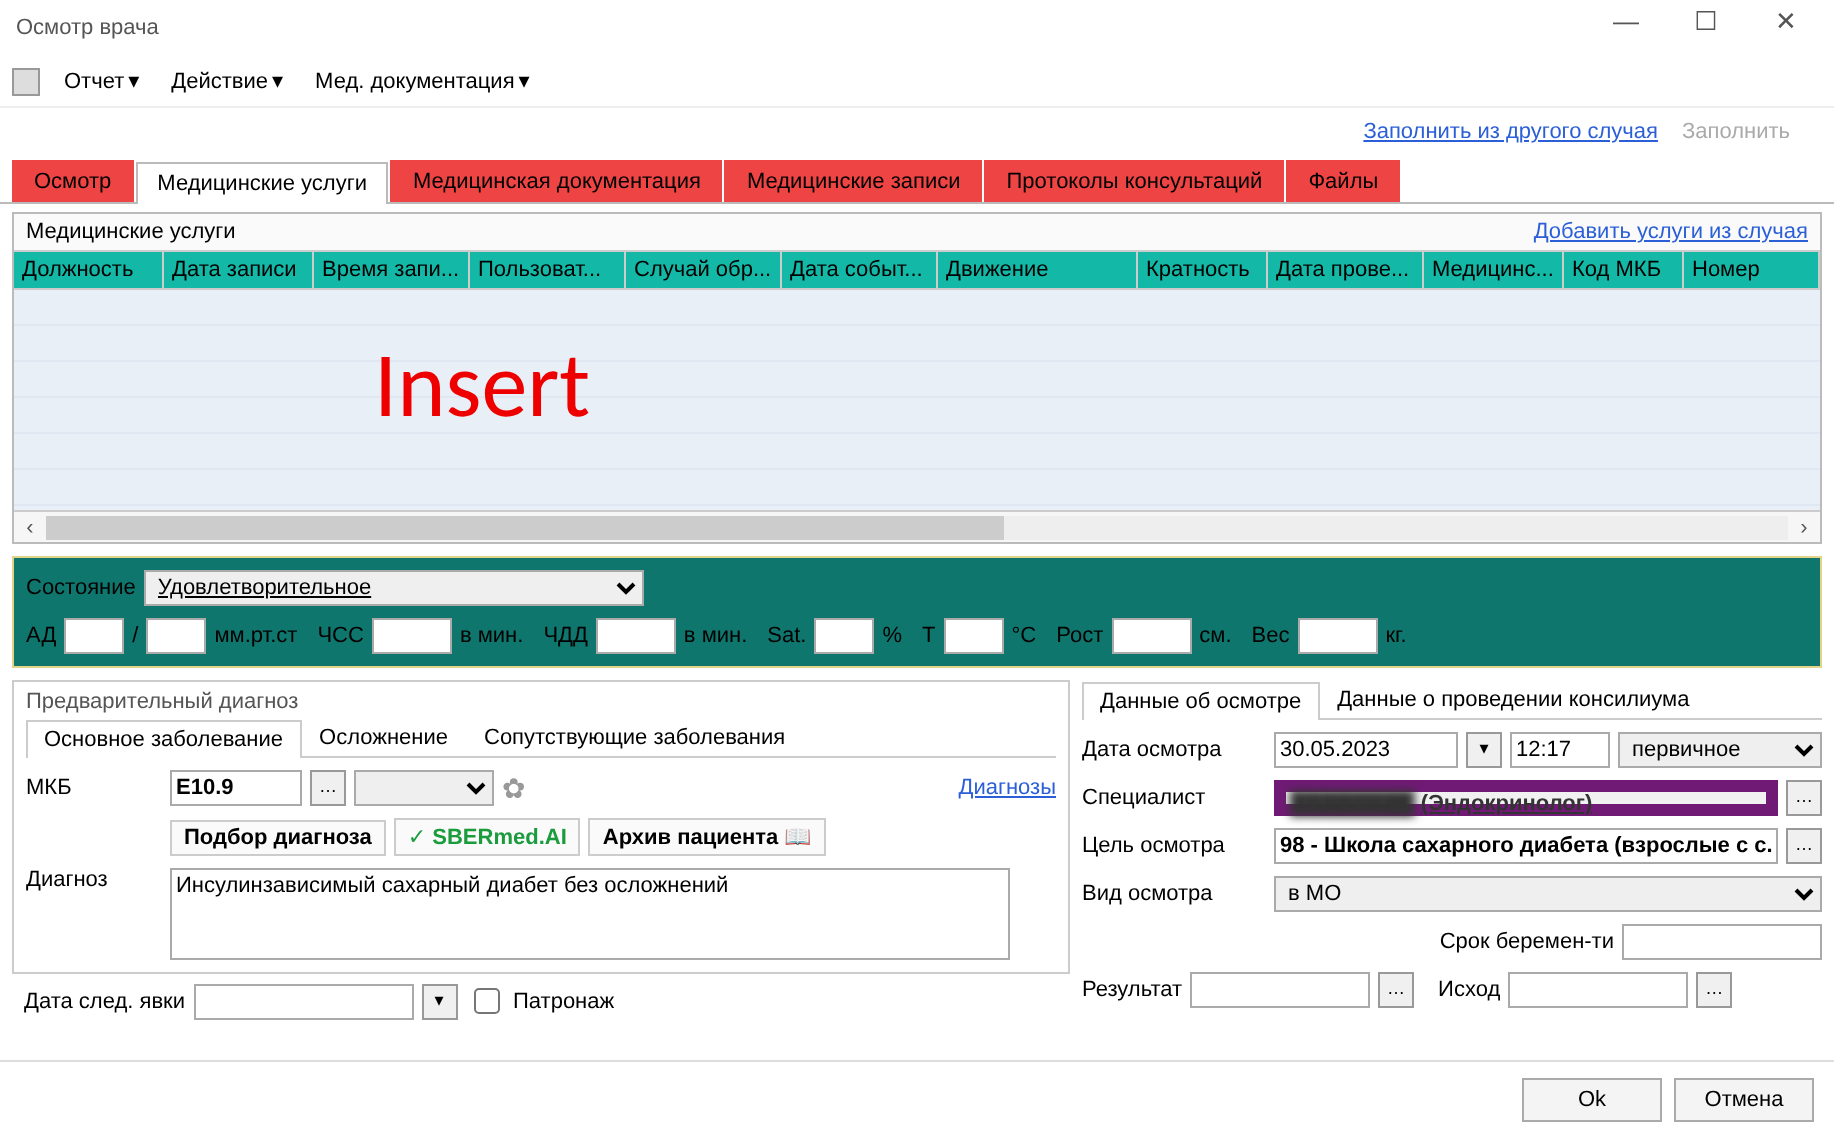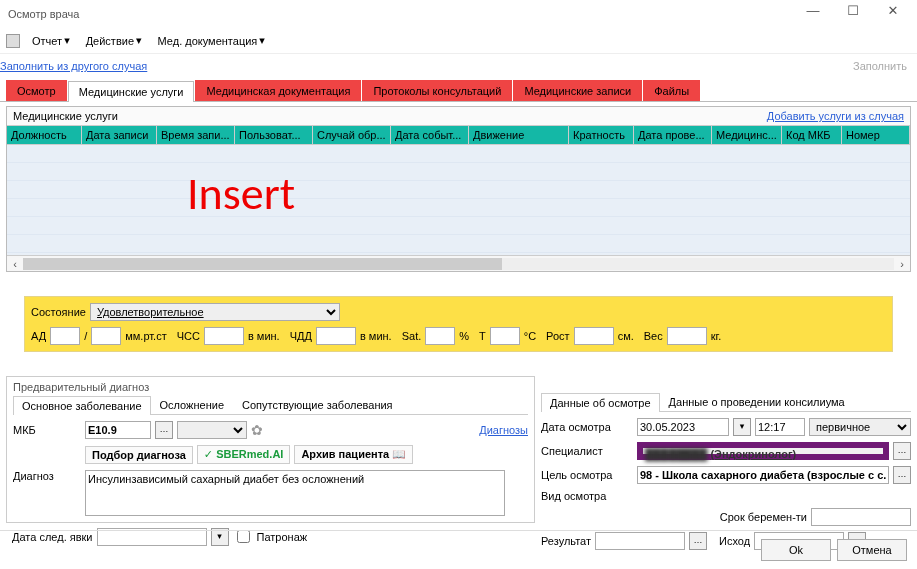--- a/index.html
+++ b/index.html
@@ -6,48 +6,48 @@
 body { margin: 0; background: #fff; width: 917px; height: 569px; overflow: hidden; }
 
 .titlebar { height: 28px; display: flex; align-items: center; padding: 0 4px; color: #555; }
 .titlebar-title { flex: 1; padding-left: 4px; }
 .win-btn { width: 40px; height: 22px; text-align: center; font-size: 13px; color: #555; cursor: pointer; }
 
 .menubar { height: 26px; display: flex; align-items: center; padding: 0 6px; gap: 8px; border-bottom: 1px solid #eee; }
 .menu-item { display: flex; align-items: center; gap: 2px; cursor: pointer; padding: 2px 4px; }
 .save-icon { width: 14px; height: 14px; background: #ddd; border: 1px solid #999; }
 
-.links-row { display: flex; justify-content: space-between; gap: 12px; padding: 6px 10px 4px 0; }
+.links-row { display: flex; justify-content: flex-end; gap: 12px; padding: 6px 22px 4px 0; }
 .link { color: #2b5fd7; text-decoration: underline; cursor: pointer; }
 .link-disabled { color: #aaa; text-decoration: none; }
 
 .tabs { display: flex; border-bottom: 1px solid #bbb; padding-left: 6px; margin-top: 4px; }
 .tab { padding: 4px 10px; border: 1px solid transparent; border-bottom: none; cursor: pointer; background: #ef4444; margin-right: 1px; }
 .tab.active { background: #fff; border-color: #bbb; position: relative; top: 1px; }
 
 .services-panel { margin: 4px 6px 6px 6px; border: 1px solid #bbb; }
 .services-header { display: flex; justify-content: space-between; padding: 3px 6px; background: #fafafa; }
 
 .grid-head { display: flex; background: #14b8a6; border-top: 1px solid #ccc; border-bottom: 1px solid #ccc; }
 .grid-head div { padding: 3px 4px; border-right: 1px solid #ccc; overflow: hidden; white-space: nowrap; }
 .grid-body { height: 110px; position: relative; background: repeating-linear-gradient(#e8eff7, #e8eff7 17px, #dee7f2 17px, #dee7f2 18px); }
 .insert-text { position: absolute; left: 180px; top: 20px; font-size: 46px; color: #e00; font-family: Calibri, Arial; }
 .hscroll { height: 16px; display: flex; align-items: center; border-top: 1px solid #ccc; background: #f6f6f6; }
 .scroll-btn { width: 16px; text-align: center; color: #555; }
 .scroll-track { flex: 1; height: 12px; background: #eee; }
 .scroll-thumb { width: 55%; height: 100%; background: #ccc; }
 
-.vitals { margin: 24px; padding: 6px; background: #fde047; border: 1px solid #e4d48a; }
+.vitals { margin: 6px; padding: 6px; background: #0f766e; border: 1px solid #e4d48a; }
 .vitals-row { display: flex; align-items: center; gap: 4px; }
 .vitals-row + .vitals-row { margin-top: 6px; }
 .state-combo { width: 250px; text-decoration: underline; }
 input[type="text"], select { border: 1px solid #aaa; padding: 1px 2px; height: 18px; font-size: 11px; }
 .w30 { width: 30px; } .w40 { width: 40px; }
 
-.lower { display: flex; gap: 6px; padding: 0 6px 4px 6px; align-items: flex-end; }
+.lower { display: flex; gap: 6px; padding: 0 6px 4px 6px; }
 .left-col { flex: 1; }
 .right-col { width: 370px; }
 
 .fieldset { border: 1px solid #ccc; padding: 4px 6px 6px 6px; margin-bottom: 4px; }
 .fieldset-title { color: #555; margin-bottom: 2px; }
 .subtabs { display: flex; border-bottom: 1px solid #ccc; }
 .subtab { padding: 3px 8px; cursor: pointer; border: 1px solid transparent; border-bottom: none; }
 .subtab.active { border-color: #ccc; background: #fff; position: relative; top: 1px; }
 
 .form-row { display: flex; align-items: center; gap: 4px; margin-top: 6px; }
@@ -98,22 +98,22 @@
 
 <div class="links-row">
   <span class="link">Заполнить из другого случая</span>
   <span class="link-disabled">Заполнить</span>
 </div>
 
 <div class="tabs">
   <div class="tab">Осмотр</div>
   <div class="tab active">Медицинские услуги</div>
   <div class="tab">Медицинская документация</div>
+  <div class="tab">Медицинские записи</div>
   <div class="tab">Протоколы консультаций</div>
-  <div class="tab">Медицинские записи</div>
   <div class="tab">Файлы</div>
 </div>
 
 <div class="services-panel">
   <div class="services-header">
     <span>Медицинские услуги</span>
     <span class="link">Добавить услуги из случая</span>
   </div>
   <div class="grid-head">
     <div style="width:75px">Должность</div>
@@ -230,20 +230,21 @@
       </div>
       <span class="lookup-btn">…</span>
     </div>
     <div class="form-row">
       <span class="r-lbl">Цель осмотра</span>
       <input type="text" class="r-combo-wide" style="font-weight: bold;" value="98 - Школа сахарного диабета (взрослые с с...">
       <span class="lookup-btn">…</span>
     </div>
     <div class="form-row">
       <span class="r-lbl">Вид осмотра</span>
+      <select class="r-combo-wide"><option>в МО</option></select>
     </div>
     <div class="form-row" style="justify-content:flex-end">
       <span>Срок беремен-ти</span>
       <input type="text" style="width: 100px;">
     </div>
     <div class="form-row">
       <span>Результат</span>
       <input type="text" style="width: 90px;">
       <span class="lookup-btn">…</span>
       <span style="margin-left:8px">Исход</span>

